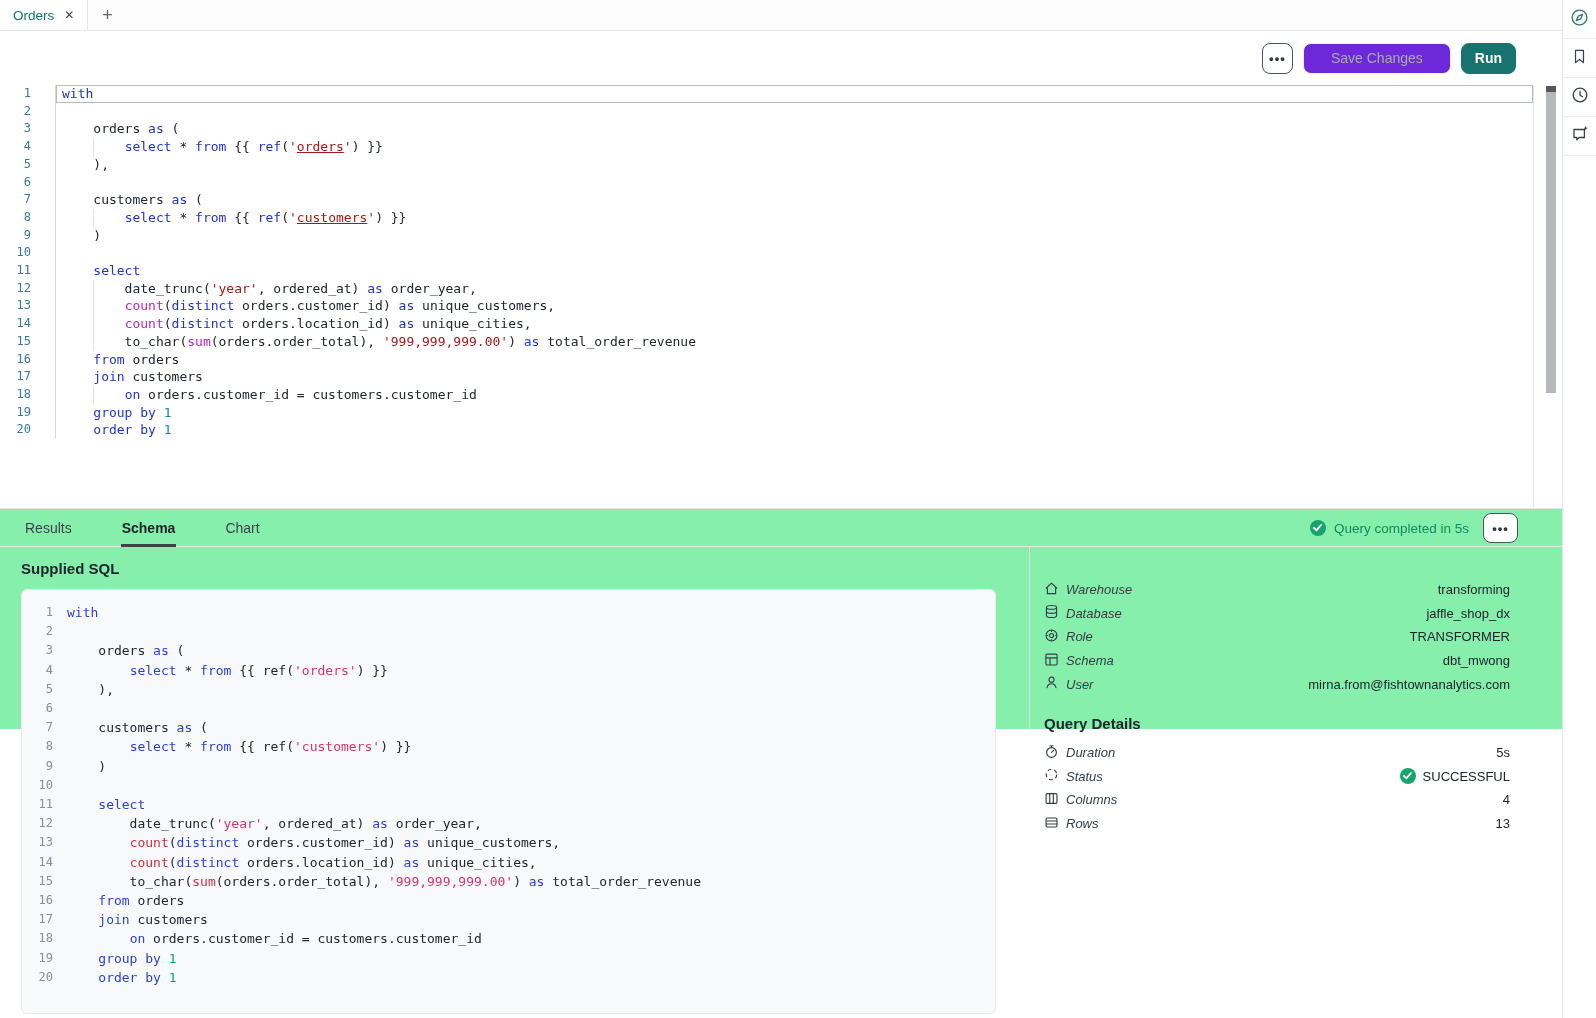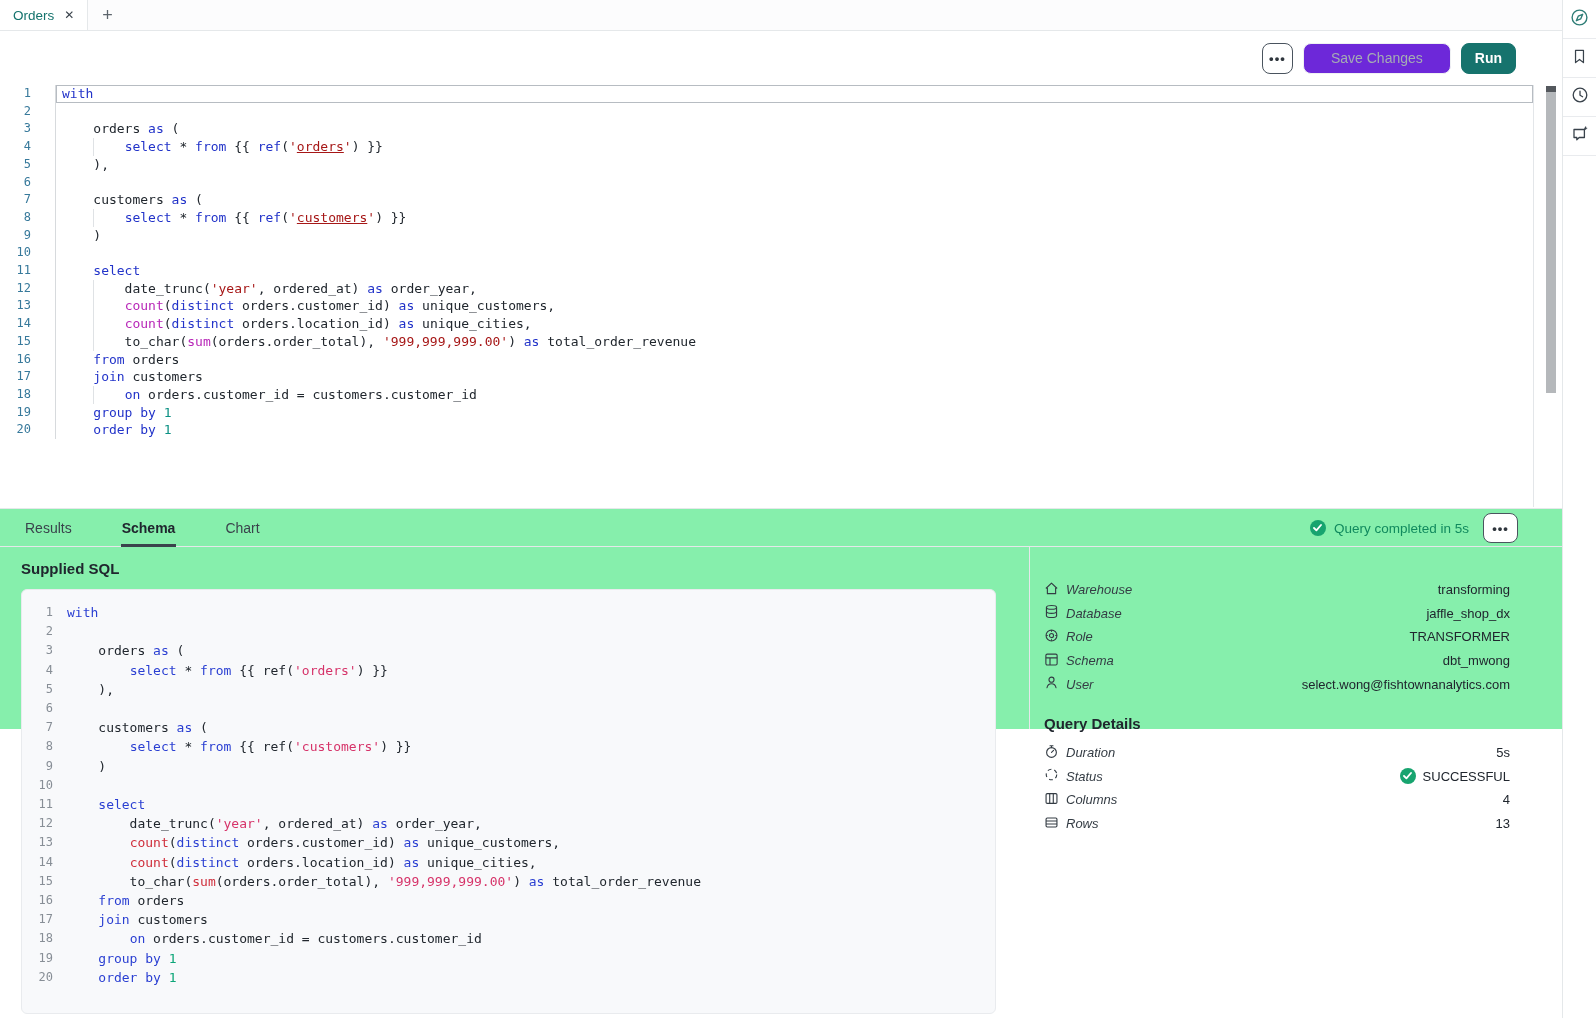--- a/index.html
+++ b/index.html
@@ -271,21 +271,21 @@
 
             <div class="drow">
               <span class="dlabel">
                   <span>
                 <svg width="15" height="15" viewBox="0 0 16 16" fill="none" stroke="currentColor" stroke-width="1.2" stroke-linecap="round">
                       <circle cx="8" cy="5" r="2.7"></circle>
                       <path d="M3.2 13.6c.5-2.9 2.2-4.3 4.8-4.3s4.3 1.4 4.8 4.3"></path>
                     </svg></span>
                 <span>User</span>
                 </span>
-              <span class="dvalue">select.wong@fishtownanalytics.com</span>
+              <span class="dvalue">mirna.from@fishtownanalytics.com</span>
             </div>
           </div>
 
           <div class="dgroup">
             <h2>Query Details</h2>
 
             <div class="drow">
               <span class="dlabel">
                   <span>
                 <svg width="15" height="15" viewBox="0 0 16 16" fill="none" stroke="currentColor" stroke-width="1.2" stroke-linecap="round">

